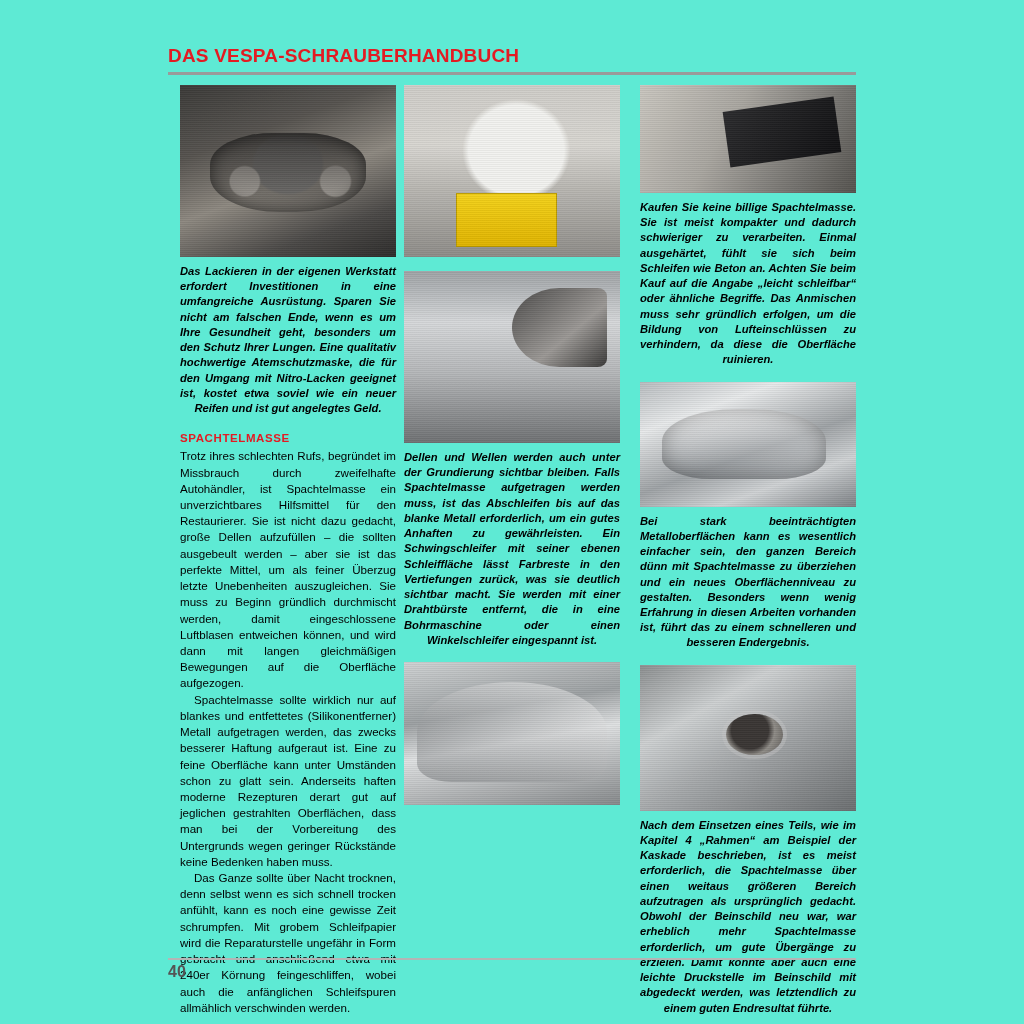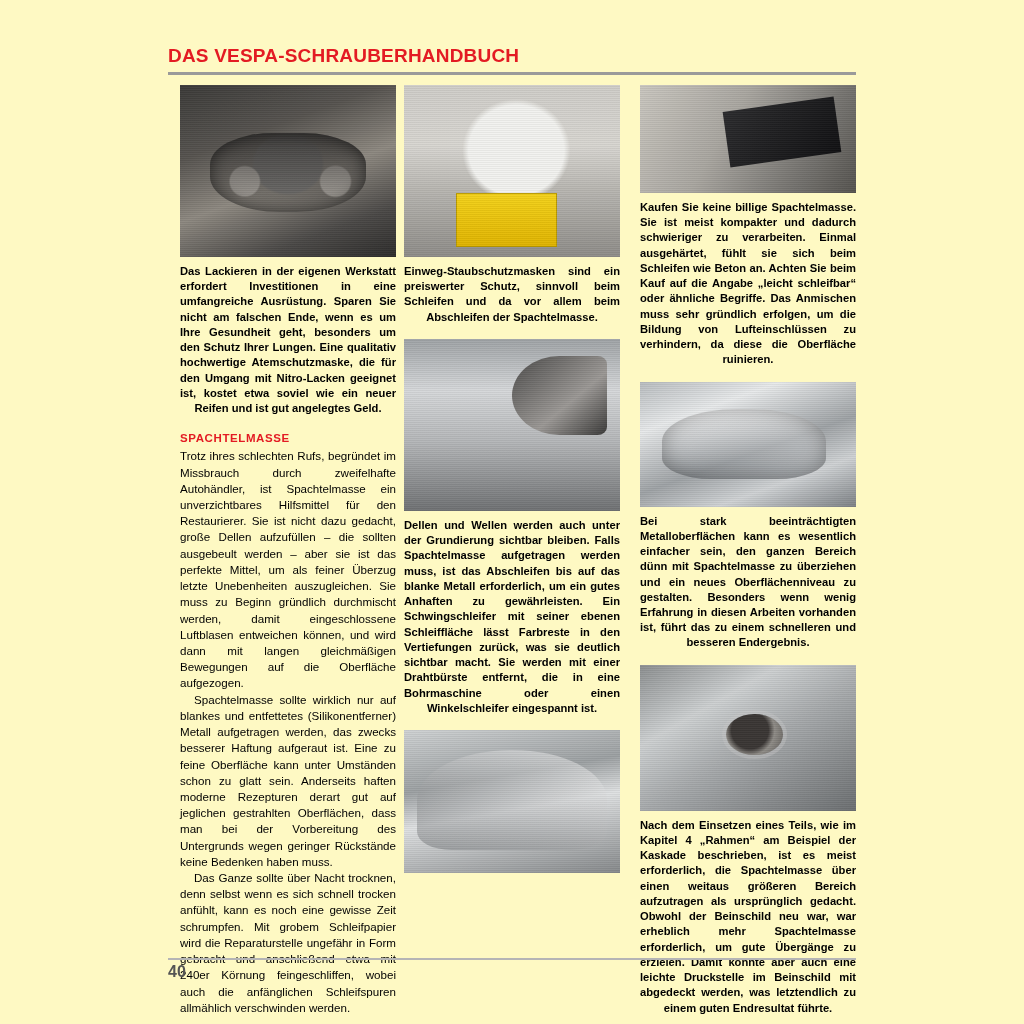--- a/index.html
+++ b/index.html
@@ -11,21 +11,21 @@
     width: 1024px;
     height: 1024px;
     font-family: "Liberation Sans", sans-serif;
     overflow: hidden;
   }
   .page {
     position: absolute;
     left: 0; top: 0;
     width: 1024px;
     height: 1024px;
-    background: #fef9c3;
+    background: #5eead4;
   }
   .content {
     position: absolute;
     left: 168px;
     top: 46px;
     width: 688px;
     height: 940px;
   }
   .header {
     font-size: 19px;
@@ -57,20 +57,21 @@
     overflow: hidden;
     display: block;
   }
   .cap {
     font-size: 11.2px;
     line-height: 1.36;
     font-weight: bold;
     text-align: center;
     color: #000;
     margin: 7px 0 0 0;
+    font-style: italic;
   }
   .cap.just {
     text-align: justify;
     text-align-last: center;
   }
   .subhead {
     font-size: 11.5px;
     font-weight: bold;
     color: #e31b23;
     text-align: left;
@@ -211,21 +212,20 @@
           <p>Das Ganze sollte über Nacht trocknen, denn selbst wenn es sich schnell trocken anfühlt, kann es noch eine gewisse Zeit schrumpfen. Mit grobem Schleifpapier wird die Reparaturstelle ungefähr in Form gebracht und anschließend etwa mit 240er Körnung feingeschliffen, wobei auch die anfänglichen Schleifspuren allmählich verschwinden werden.</p>
         </div>
       </div>
 
       <div class="col col2">
 
         <div class="photo" style="height:172px">
           <div class="ph photo-masks2"></div>
           <div class="grain"></div>
         </div>
-        <div class="cap just">Einweg-Staubschutzmasken sind ein preiswerter Schutz, sinnvoll beim Schleifen und da vor allem beim Abschleifen der Spachtelmasse.</div>
 
         <div class="spacer"></div>
 
         <div class="photo" style="height:172px">
           <div class="ph photo-schleifer"></div>
           <div class="grain"></div>
         </div>
         <div class="cap just">Dellen und Wellen werden auch unter der Grundierung sichtbar bleiben. Falls Spachtelmasse aufgetragen werden muss, ist das Abschleifen bis auf das blanke Metall erforderlich, um ein gutes Anhaften zu gewährleisten. Ein Schwingschleifer mit seiner ebenen Schleiffläche lässt Farbreste in den Vertiefungen zurück, was sie deutlich sichtbar macht. Sie werden mit einer Drahtbürste entfernt, die in eine Bohrmaschine oder einen Winkelschleifer eingespannt ist.</div>
 
         <div class="spacer"></div>

